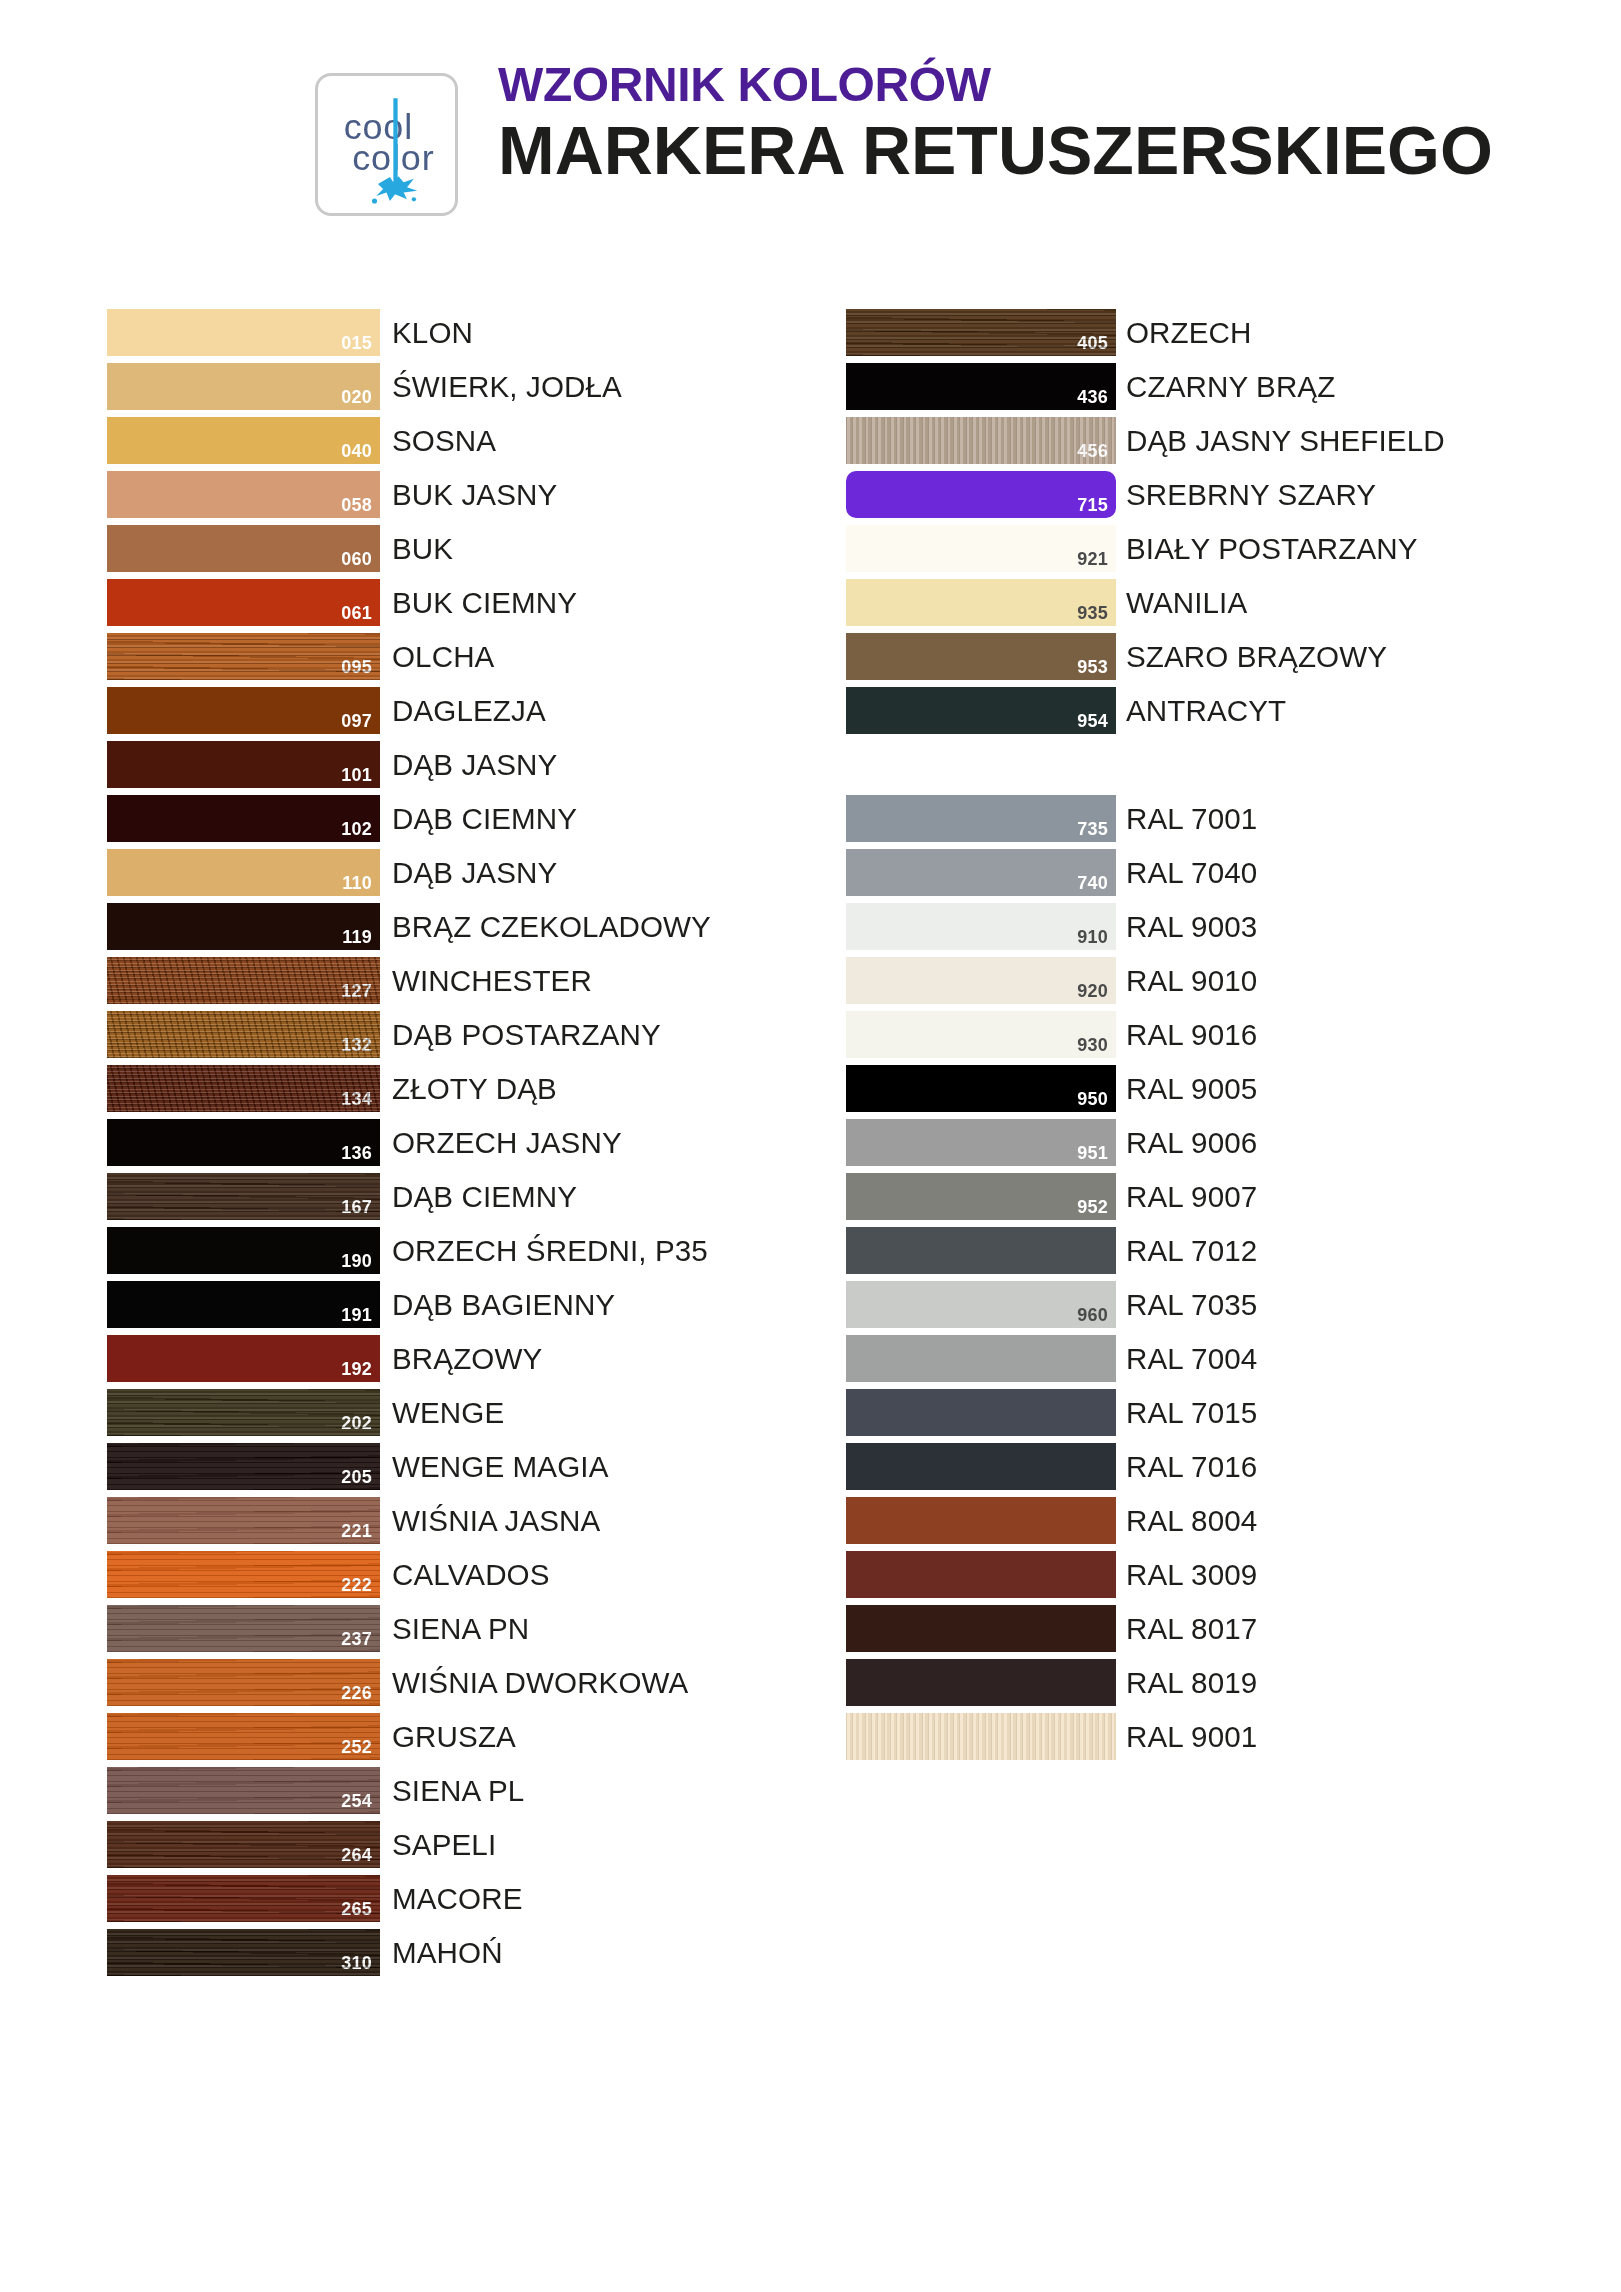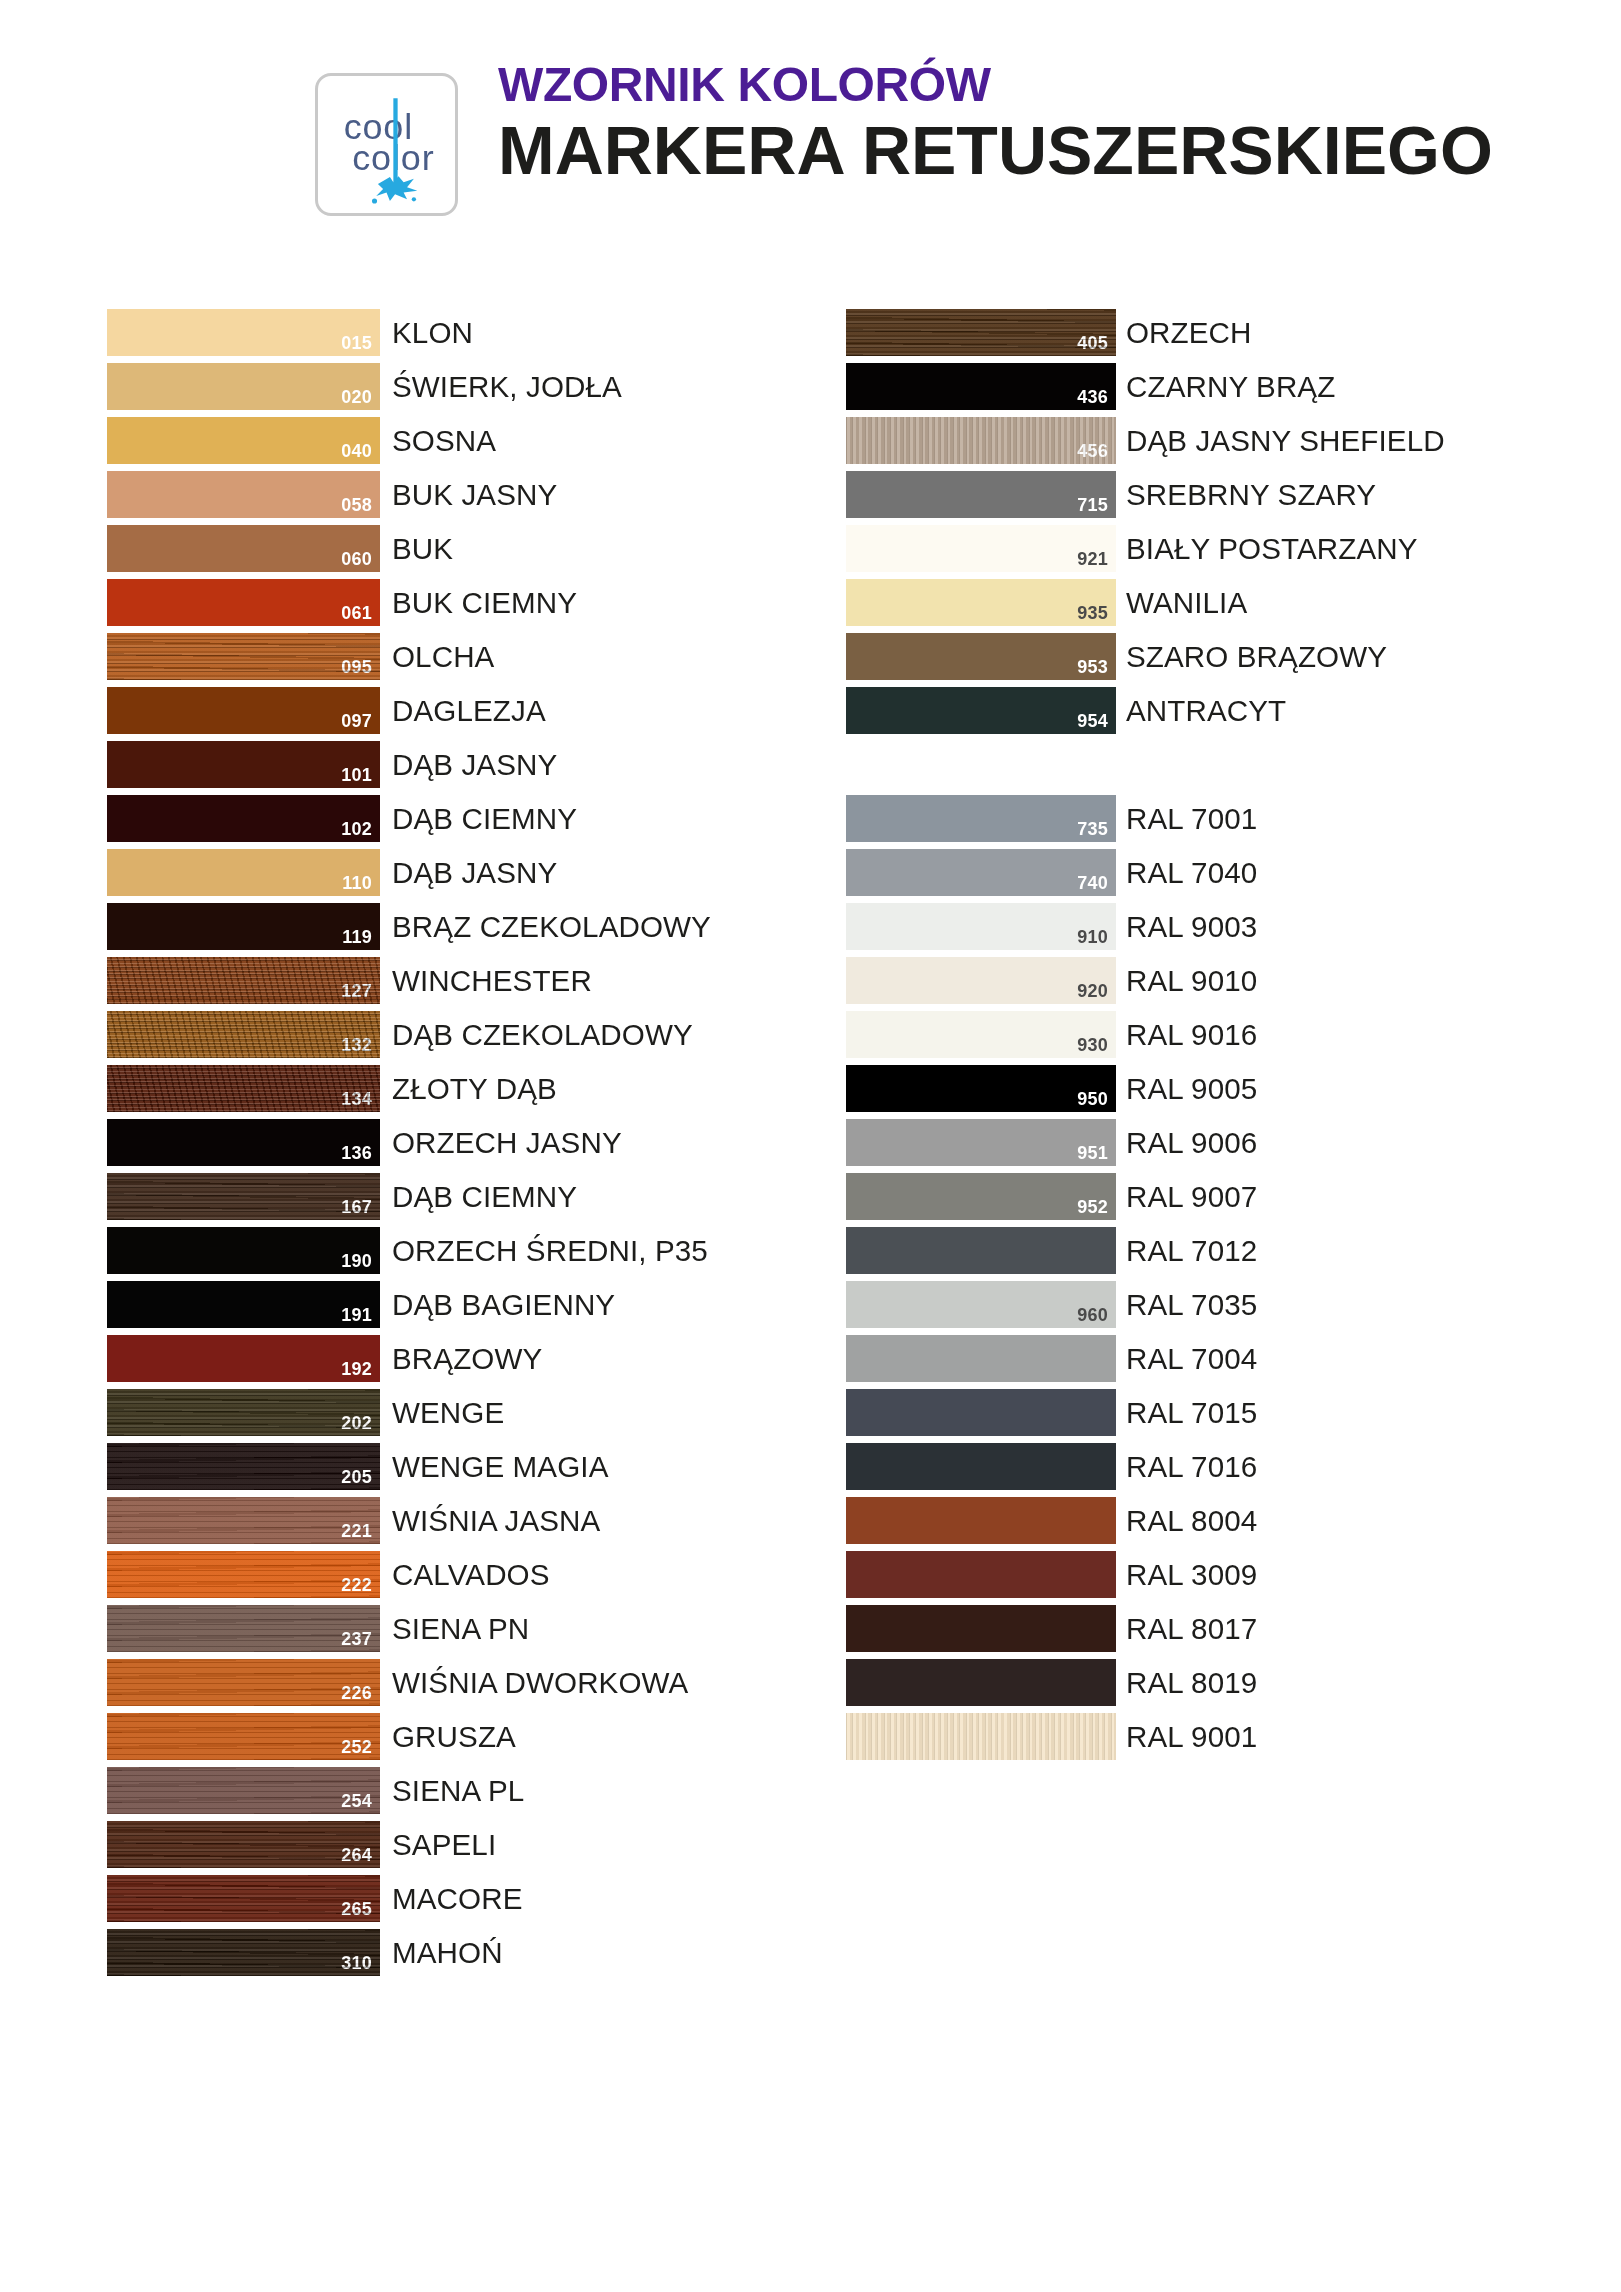--- a/index.html
+++ b/index.html
@@ -258,21 +258,21 @@
     <div class="row">
       <div class="chip grain-noise" style="background: rgb(138, 61, 16);">
         <span class="chip-code">127</span>
       </div>
       <div class="row-label">WINCHESTER</div>
     </div>
     <div class="row">
       <div class="chip grain-noise" style="background: rgb(156, 90, 18);">
         <span class="chip-code">132</span>
       </div>
-      <div class="row-label">DĄB CZEKOLADOWY</div>
+      <div class="row-label">DĄB POSTARZANY</div>
     </div>
     <div class="row">
       <div class="chip grain-noise" style="background: rgb(90, 28, 8);">
         <span class="chip-code">134</span>
       </div>
       <div class="row-label">ZŁOTY DĄB</div>
     </div>
     <div class="row">
       <div class="chip grain-flat" style="background: rgb(8, 4, 4);">
         <span class="chip-code">136</span>
@@ -383,21 +383,21 @@
       </div>
       <div class="row-label">CZARNY BRĄZ</div>
     </div>
     <div class="row">
       <div class="chip grain-v" style="background: rgb(184, 165, 147);">
         <span class="chip-code">456</span>
       </div>
       <div class="row-label">DĄB JASNY SHEFIELD</div>
     </div>
     <div class="row">
-      <div class="chip grain-flat" style="background: #737373;">
+      <div class="chip grain-flat" style="background: #6d28d9; border-radius: 10px;">
         <span class="chip-code">715</span>
       </div>
       <div class="row-label">SREBRNY SZARY</div>
     </div>
     <div class="row">
       <div class="chip grain-flat" style="background: rgb(253, 250, 242);">
         <span class="chip-code dark">921</span>
       </div>
       <div class="row-label">BIAŁY POSTARZANY</div>
     </div>

